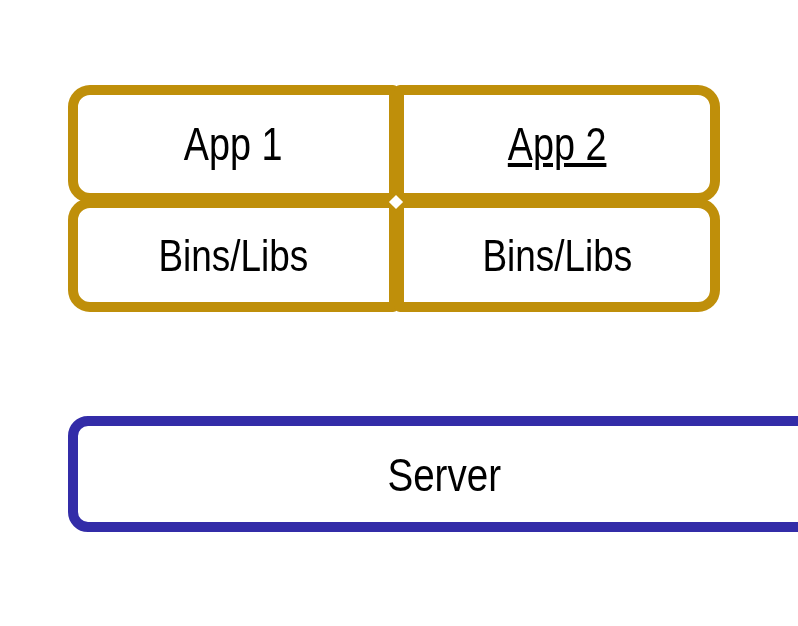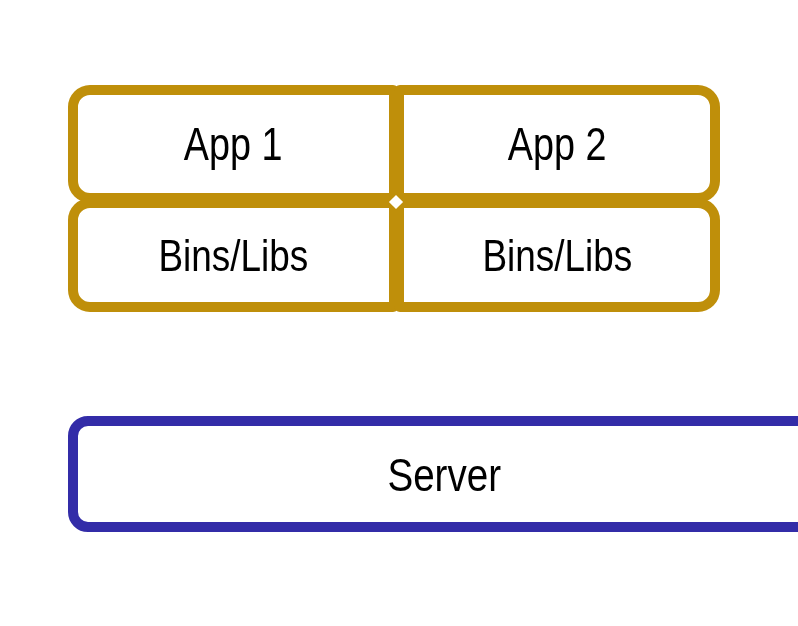--- a/index.html
+++ b/index.html
@@ -57,20 +57,21 @@
     border-radius: 22px 6px 6px 22px;
   }
   
   #app2 {
     left: 394px;
     top: 85px;
     width: 326px;
     height: 118px;
     border-width: 10px;
     border-radius: 6px 22px 22px 6px;
+    text-decoration: underline;
   }
   
   #binslibs1 {
     left: 68px;
     top: 198px;
     width: 331px;
     height: 114px;
     border-width: 10px;
     border-radius: 22px 6px 6px 22px;
   }

